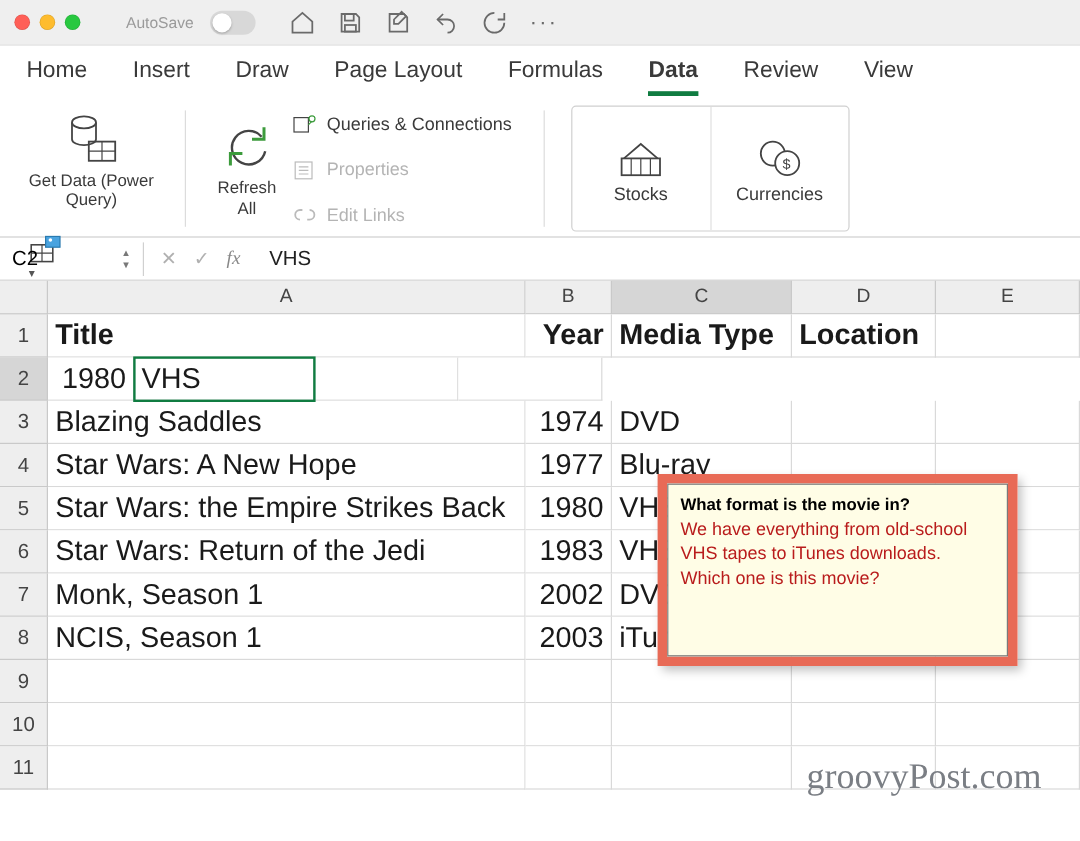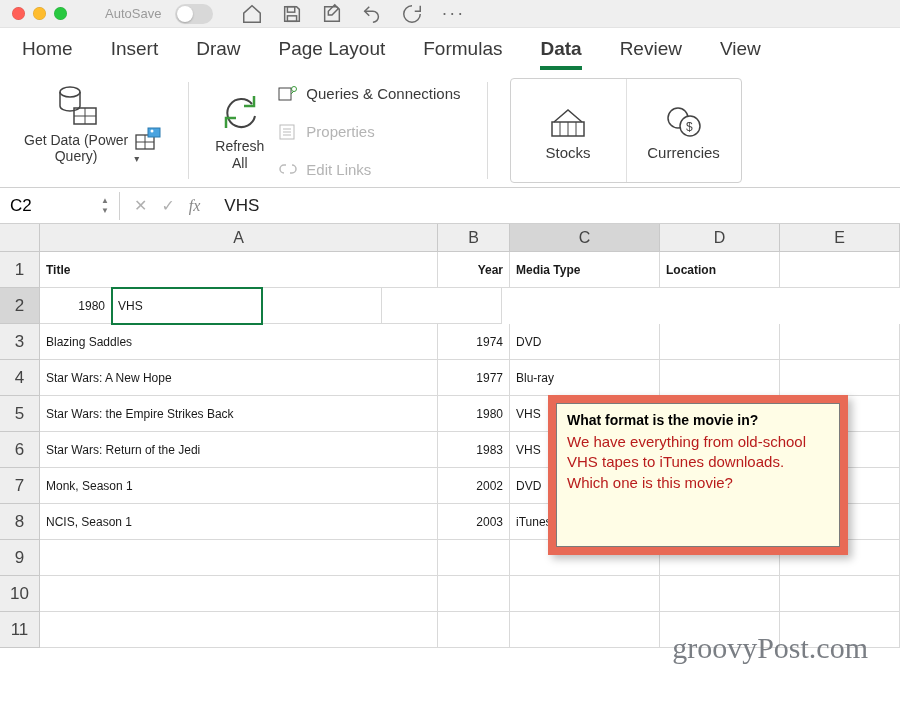--- a/index.html
+++ b/index.html
@@ -1,40 +1,40 @@
 <!DOCTYPE html>
 <html><head>
 <meta charset="utf-8">
 <style>
 * { box-sizing: border-box; margin: 0; padding: 0; }
 body { font-family: -apple-system, "Segoe UI", Arial, sans-serif; background:#fff; width:900px; height:701px; overflow:hidden; position:relative; }
 
 
-.titlebar { height:28px; background:#efefef; display:flex; align-items:center; padding:0 12px; gap:8px; border-bottom:1px solid #e3e3e3; }
+.titlebar { height:38px; background:#efefef; display:flex; align-items:center; padding:0 12px; gap:8px; border-bottom:1px solid #e3e3e3; }
 .traffic { display:flex; gap:8px; }
 .dot { width:13px; height:13px; border-radius:50%; box-shadow: inset 0 0 0 0.5px rgba(0,0,0,0.15); }
 .dot.red{background:#ff5f57;} .dot.yellow{background:#febc2e;} .dot.green{background:#28c840;}
 .autosave-label{ color:#9a9a9a; font-size:13px; margin-left:30px; }
 .switch { width:38px; height:20px; background:#d8d8d8; border-radius:10px; position:relative; margin-left:6px; }
 .switch .knob{ width:16px; height:16px; background:#fff; border-radius:50%; position:absolute; top:2px; left:2px; box-shadow:0 1px 2px rgba(0,0,0,0.25); }
 .tb-icons{ display:flex; gap:18px; margin-left:20px; align-items:center; }
 .tb-icon{ color:#6a6a6a; display:flex; align-items:center; }
 
 
 .tabs{ display:flex; gap:38px; padding:10px 22px 0 22px; font-size:19px; color:#3a3a3a; }
 .tab{ padding-bottom:6px; }
 .tab.active{ font-weight:700; border-bottom:4px solid #107c41; }
 
 
 .ribbon{ display:flex; align-items:stretch; padding:8px 14px 4px 14px; border-bottom:1px solid #d0d0d0; background:#fff; gap:12px; height:118px; }
 .group{ display:flex; flex-direction:column; align-items:center; justify-content:flex-start; padding:4px 10px; }
 .group .big{ display:flex; flex-direction:column; align-items:center; gap:2px; }
 .group .big-lbl{ font-size:14px; text-align:center; color:#3a3a3a; margin-top:2px; line-height:1.15; }
 .ribbon-sep{ width:1px; background:#dcdcdc; margin:4px 4px; }
-.dd-row{ display:flex; align-items:flex-end; gap:6px; }
+.dd-row{ display:flex; align-items:flex-start; gap:22px;flex-direction:column; }
 .caret{ font-size:10px; color:#555; }
 .qlines{ display:flex; flex-direction:column; gap:20px; justify-content:center; padding-top:2px; }
 .ql{ display:flex; align-items:center; gap:8px; font-size:15px; color:#3a3a3a; }
 .ql.dis{ color:#b4b4b4; }
 .dtypes{ display:flex; border:1px solid #d0d0d0; border-radius:4px; overflow:hidden; margin-left:6px; }
 .dt{ width:115px; display:flex; flex-direction:column; align-items:center; justify-content:center; gap:4px; font-size:15px; color:#3a3a3a; padding-top:4px; }
 .dt + .dt{ border-left:1px solid #e0e0e0; }
 
 
 .fbar{ display:flex; align-items:center; border-bottom:1px solid #d0d0d0; height:36px; }
@@ -47,21 +47,21 @@
 
 .grid{ position:relative; user-select:none; }
 .corner{ position:absolute; left:0; top:0; width:40px; height:28px; background:#eee; border-right:1px solid #c9c9c9; border-bottom:1px solid #c9c9c9; }
 .colheads{ display:flex; margin-left:40px; height:28px; }
 .ch{ background:#eee; border-right:1px solid #c9c9c9; border-bottom:1px solid #c9c9c9; display:flex; align-items:center; justify-content:center; font-size:16px; color:#444; }
 .ch.sel{ background:#d6d6d6; }
 .rows{}
 .row{ display:flex; height:36px; }
 .rh{ width:40px; background:#eee; border-right:1px solid #c9c9c9; border-bottom:1px solid #c9c9c9; display:flex; align-items:center; justify-content:center; font-size:17px; color:#444; }
 .rh.sel{ background:#d6d6d6; }
-.cell{ border-right:1px solid #d9d9d9; border-bottom:1px solid #d9d9d9; padding:4px 6px; font-size:12px; color:#1a1a1a; overflow:hidden; white-space:nowrap; position:relative; background:#fff; display:flex; align-items:center; }
+.cell{ border-right:1px solid #d9d9d9; border-bottom:1px solid #d9d9d9; padding:4px 6px; font-size:24px; color:#1a1a1a; overflow:hidden; white-space:nowrap; position:relative; background:#fff; display:flex; align-items:center; }
 .cell.hdrc{ font-weight:700; }
 .cell.right{ justify-content:flex-end; }
 .cell.active{ outline:2px solid #107c41; outline-offset:-1px; z-index:2; }
 
 
 .callout-wrap{ position:absolute; top:395px; left:548px; width:300px; height:160px; z-index:5; }
 .callout-border{ position:absolute; inset:0; border:8px solid #e86a56; box-shadow:4px 4px 8px rgba(0,0,0,0.25); }
 .callout{ position:absolute; inset:8px; background:#fffde6; border:1px solid #7a7a7a; padding:8px 10px; font-family:Tahoma, Arial, sans-serif; }
 .callout .ct{ font-weight:700; font-size:14px; margin-bottom:4px; }
 .callout .cb{ font-size:15px; line-height:1.35; color:#b91c1c; }

